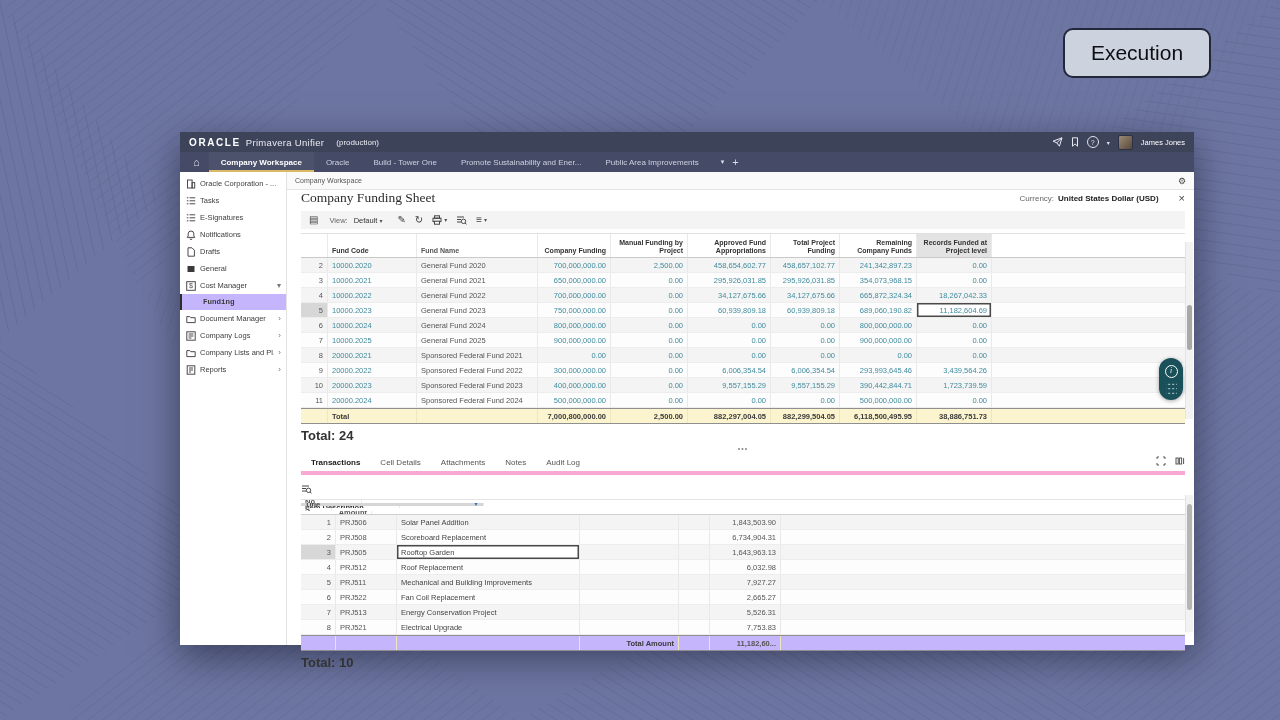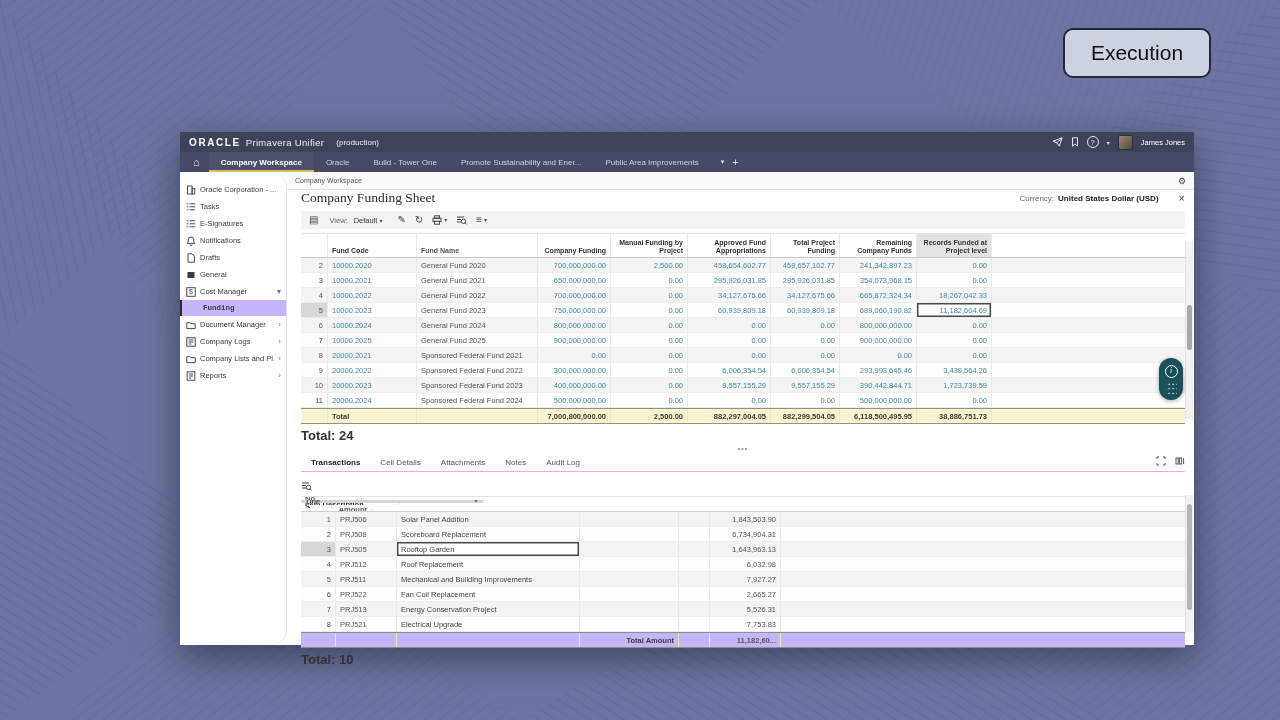--- a/index.html
+++ b/index.html
@@ -36,21 +36,21 @@
           flex:0 0 auto;color:#ccd1e0;}
   .home{font-size:11px;margin:0 9px;color:#d9dde9;line-height:1;}
   .ntab{padding:0 12px;height:100%;display:flex;align-items:center;font-size:8px;white-space:nowrap;}
   .ntab.active{color:#fff;font-weight:bold;box-shadow:inset 0 -2px 0 #d9b966;background:rgba(255,255,255,.04);}
   .tab-caret{font-size:7px;margin:0 8px 0 10px;color:#d9dde9;}
   .tab-plus{font-size:11px;color:#d9dde9;}
 
   .main{flex:1;display:flex;min-height:0;}
 
   
-  .sidebar{width:106px;border-right:1px solid #e2e2e2;padding-top:9px;flex:0 0 auto;background:#fff;border-radius:15px;}
+  .sidebar{width:106px;border-right:1px solid #e2e2e2;padding-top:3px;flex:0 0 auto;background:#fff;}
   .sb-item{height:17px;display:flex;align-items:center;padding:0 5px;gap:4px;color:#3c3c3c;}
   .sb-icon{width:11px;display:flex;justify-content:center;flex:0 0 auto;}
   .sb-icon svg{display:block;}
   .sb-label{white-space:nowrap;overflow:hidden;}
   .sb-chev{margin-left:auto;color:#777;font-size:8px;}
   .sb-item.selected{background:#c4b5fd;border-left:2px solid #2d2d2d;padding-left:21px;font-weight:bold;height:16px;font-family:Liberation Mono, monospace;}
 
   
   .content{flex:1;display:flex;flex-direction:column;min-width:0;}
   .crumbbar{height:17px;background:#fafafa;border-bottom:1px solid #e3e3e3;display:flex;
@@ -95,21 +95,21 @@
   .selcell{box-shadow:inset 0 0 0 1.5px #4a4a4a;background:#fff;}
   .ftotal{display:flex;height:14px;background:#fcf4ce;border-top:1px solid #8f8f8f;
           border-bottom:1px solid #8f8f8f;font-weight:bold;color:#3a3a3a;}
   .ftotal .fc{border-right:1px solid #efe6bd;}
   .count-line{margin-top:4px;font-weight:bold;color:#333;font-size:13px;flex:0 0 auto;}
 
   .splitter{display:flex;justify-content:center;color:#8a8a8a;font-size:7px;letter-spacing:1px;
             height:10px;align-items:center;flex:0 0 auto;}
 
   
-  .bp-tabs{display:flex;align-items:center;border-bottom:1px solid #f9a8d4;height:18px;flex:0 0 auto;}
+  .bp-tabs{display:flex;align-items:center;border-bottom:4px solid #f9a8d4;height:18px;flex:0 0 auto;}
   .bp-tab{padding:0 10px;color:#555;font-size:8px;}
   .bp-tab.active{font-weight:bold;color:#222;}
   .bp-icons{margin-left:auto;display:flex;gap:9px;color:#555;align-items:center;}
   .filter-row{margin-top:9px;height:12px;display:flex;flex:0 0 auto;}
 
   .trans-table{margin-top:3px;flex:0 0 auto;}
   .thead{display:flex;height:14px;border-top:1px solid #e4e4e4;border-bottom:1px solid #cfcfcf;
          font-weight:bold;color:#333;flex-direction:column;}
   .tc{padding:0 4px;display:flex;align-items:center;border-right:1px solid #e9e9e9;
       overflow:hidden;white-space:nowrap;}

